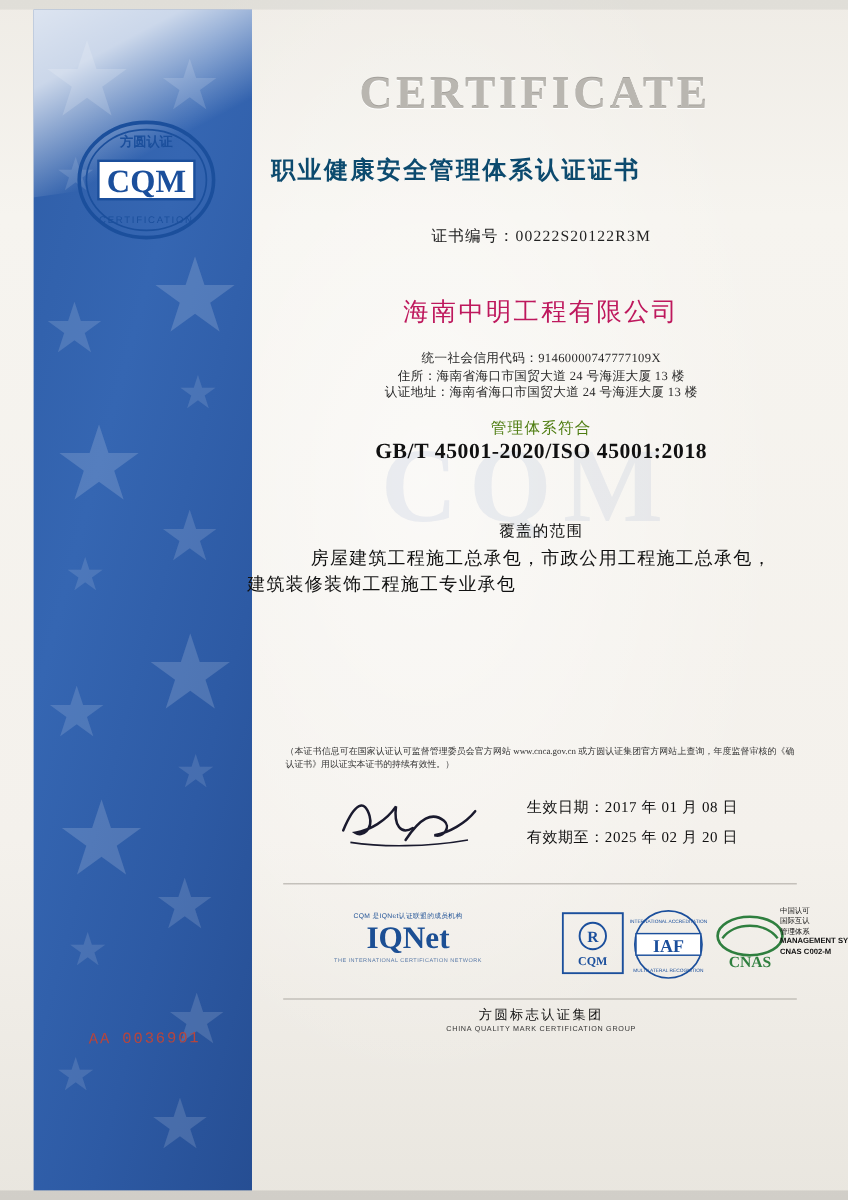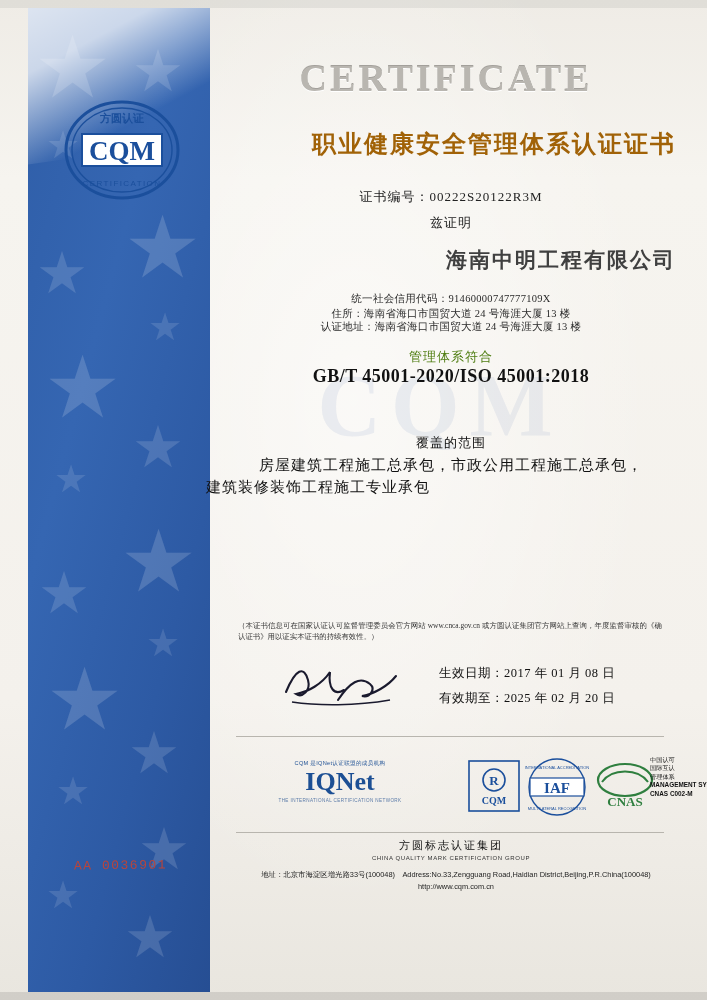--- a/index.html
+++ b/index.html
@@ -58,36 +58,36 @@
     pointer-events:none;user-select:none;
   }
   .title-eng{
     position:absolute;left:236px;top:56px;width:420px;text-align:center;
     font-family:"Liberation Serif", serif;
     font-weight:bold;font-size:38px;letter-spacing:3px;
     color:#b9b6b0;
     text-shadow:0 1px 0 #fff, 0 -1px 0 #a3a09b;
   }
   .title-cn{
-    position:absolute;left:226px;top:128px;width:450px;text-align:right;
+    position:absolute;left:226px;top:128px;width:450px;text-align:left;
     font-family:"Liberation Serif", serif;
-    font-weight:bold;font-size:24px;letter-spacing:2px;color:#a16207;
+    font-weight:bold;font-size:20px;letter-spacing:2px;color:#0c4a6e;
   }
   .cert-no{
     position:absolute;left:226px;top:188px;width:450px;text-align:center;
     font-family:"Liberation Serif", serif;font-size:13px;color:#222;letter-spacing:1px;
   }
   .hereby{
     position:absolute;left:226px;top:214px;width:450px;text-align:center;
     font-family:"Liberation Serif", serif;font-size:13px;color:#222;letter-spacing:1px;
   }
   .company{
-    position:absolute;left:226px;top:246px;width:450px;text-align:right;
-    font-family:"Liberation Serif", serif;font-weight:bold;font-size:21px;
-    letter-spacing:2px;color:#404040;
+    position:absolute;left:226px;top:246px;width:450px;text-align:center;
+    font-family:"Liberation Serif", serif;font-weight:normal;font-size:21px;
+    letter-spacing:2px;color:#be185d;
   }
   .sml{
     position:absolute;left:226px;width:450px;text-align:center;
     font-family:"Liberation Serif", serif;font-size:10.5px;color:#2a2a2a;letter-spacing:.3px;
   }
   .code{top:292px}
   .addr1{top:307px}
   .addr2{top:320px}
   .conform{
     position:absolute;left:226px;top:348px;width:450px;text-align:center;
@@ -199,21 +199,20 @@
       <text x="60" y="88" text-anchor="middle" font-family="Liberation Sans, sans-serif" font-size="8" letter-spacing="1.4" fill="#1b4f9c">CERTIFICATION</text>
     </svg>
   </div>
 
   <div class="watermark">CQM</div>
 
   <div class="title-eng">CERTIFICATE</div>
   <div class="title-cn">职业健康安全管理体系认证证书</div>
 
   <div class="cert-no">证书编号：00222S20122R3M</div>
-  <div class="hereby">兹证明</div>
   <div class="company">海南中明工程有限公司</div>
 
   <div class="sml code">统一社会信用代码：91460000747777109X</div>
   <div class="sml addr1">住所：海南省海口市国贸大道 24 号海涯大厦 13 楼</div>
   <div class="sml addr2">认证地址：海南省海口市国贸大道 24 号海涯大厦 13 楼</div>
 
   <div class="conform">管理体系符合</div>
   <div class="standard">GB/T 45001-2020/ISO 45001:2018</div>
 
   <div class="scope-label">覆盖的范围</div>
@@ -281,22 +280,18 @@
       <div class="b">CNAS C002-M</div>
     </div>
 
   </div>
 
   <div class="footer-org">
     <div class="cn">方圆标志认证集团</div>
     <div class="en">CHINA QUALITY MARK CERTIFICATION GROUP</div>
   </div>
 
-  <div class="footer-addr">
-    <span>地址：北京市海淀区增光路33号(100048)　Address:No.33,Zengguang Road,Haidian District,Beijing,P.R.China(100048)</span><br>
-    <span>http://www.cqm.com.cn</span>
-  </div>
 
   <div class="serial">AA 0036901</div>
 
   <div class="edge-t"></div>
   <div class="edge-b"></div>
 </div>
 
 </body></html>

